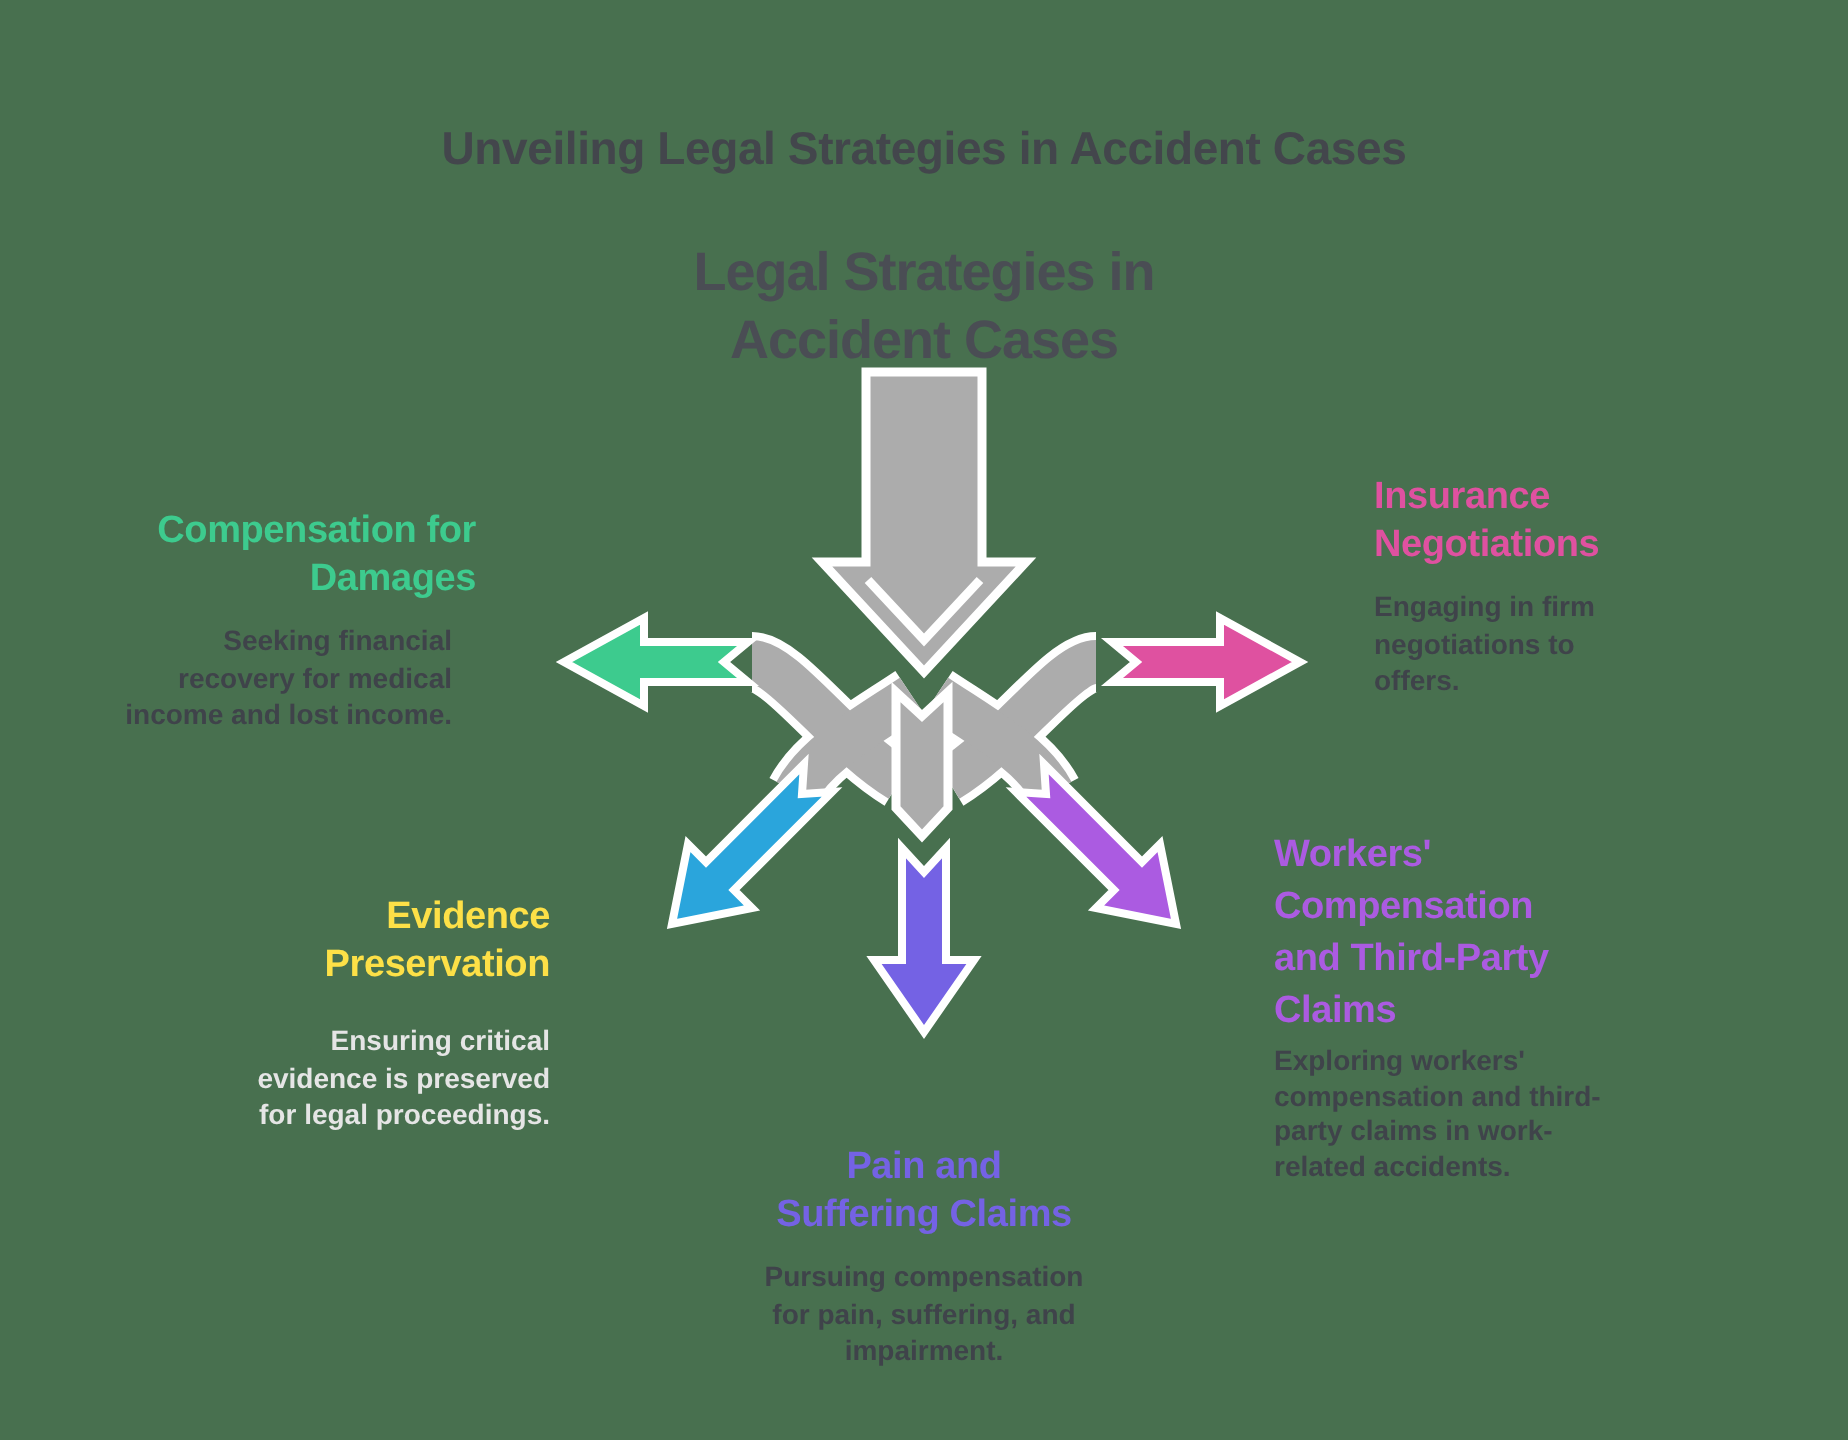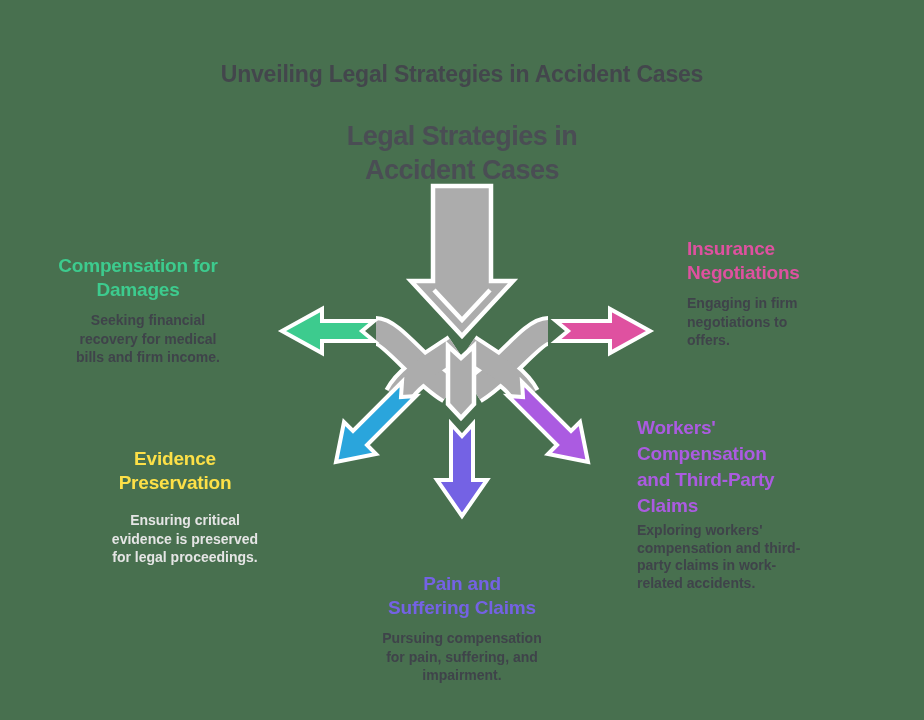--- a/index.html
+++ b/index.html
@@ -20,25 +20,25 @@
   #top-title{
     left:0;top:48px;width:924px;text-align:center;
     font-size:23px;font-weight:800;letter-spacing:-0.2px;color:#43464C;
   }
   #main-title{
     left:262px;top:106px;width:400px;text-align:center;
     font-size:27px;font-weight:800;line-height:34px;letter-spacing:-0.5px;color:#4A4D54;
   }
   .heading{font-size:19px;font-weight:800;line-height:24px;letter-spacing:-0.2px;}
   .desc{font-size:14px;font-weight:700;line-height:18.5px;color:#3F434A;}
-  .align-r{text-align:center;}
+  .align-r{text-align:right;}
   .align-l{text-align:left;}
   .align-c{text-align:center;}
   #h-comp{left:38px;top:241px;width:200px;}
-  #d-comp{left:58px;top:298px;width:180px;}
+  #d-comp{left:46px;top:298px;width:180px;}
   #h-insur{left:687px;top:224px;width:210px;}
   #d-insur{left:687px;top:281px;width:200px;}
   #h-evid{left:75px;top:434px;width:200px;}
   #d-evid{left:95px;top:498px;width:180px;}
   #h-pain{left:352px;top:559px;width:220px;}
   #d-pain{left:342px;top:616px;width:240px;}
   #h-work{left:637px;top:402px;width:210px;line-height:26px;}
   #d-work{left:637px;top:509px;width:190px;line-height:17.5px;}
 </style>
 </head>
@@ -77,21 +77,21 @@
     <div>Accident Cases</div>
   </div>
 
   <div id="h-comp" class="txt heading align-r" style="color: rgb(61, 203, 142);">
     <div>Compensation for</div>
     <div>Damages</div>
   </div>
   <div id="d-comp" class="txt desc align-r" style="color: rgb(63, 67, 74);">
     <div>Seeking financial</div>
     <div>recovery for medical</div>
-    <div>bills and firm income.</div>
+    <div>income and lost income.</div>
   </div>
 
   <div id="h-insur" class="txt heading align-l" style="color: rgb(223, 81, 160);">
     <div>Insurance</div>
     <div>Negotiations</div>
   </div>
   <div id="d-insur" class="txt desc align-l" style="color: rgb(63, 67, 74);">
     <div>Engaging in firm</div>
     <div>negotiations to</div>
     <div>offers.</div>

